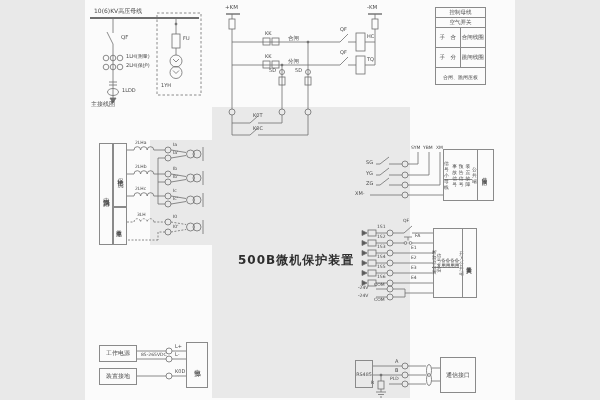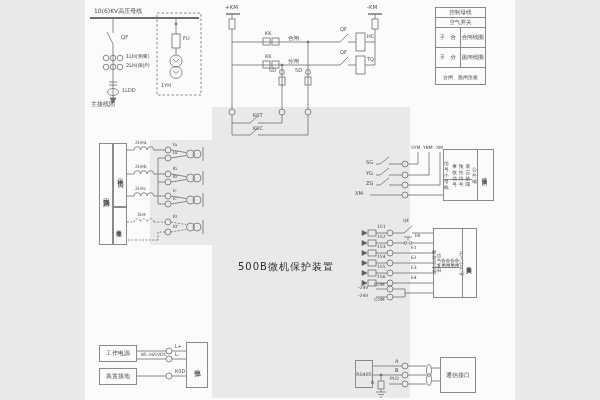--- a/index.html
+++ b/index.html
@@ -10,21 +10,21 @@
   svg.wires{position:absolute;left:0;top:0;pointer-events:none;}
   .lb{position:absolute;font-size:6px;line-height:1;color:#4a4a4a;white-space:nowrap;}
   .s55{font-size:5.5px;} .s5{font-size:5px;} .s45{font-size:4.5px;}
   .bx{position:absolute;border:0.8px solid #8a8a8a;box-sizing:border-box;display:flex;align-items:center;justify-content:center;color:#4a4a4a;}
   .vtext{writing-mode:vertical-rl;text-orientation:upright;letter-spacing:1px;}
   .tbl{position:absolute;border:0.8px solid #8a8a8a;box-sizing:border-box;color:#4a4a4a;}
   .rw{box-sizing:border-box;border-bottom:0.8px solid #8a8a8a;display:flex;align-items:center;justify-content:center;}
   .rw:last-child{border-bottom:none;}
   .split{display:flex;}
   .split>div{box-sizing:border-box;display:flex;align-items:center;justify-content:center;}
-  #title{position:absolute;left:238px;top:260px;font-size:10px;font-weight:400;letter-spacing:1px;color:#2e2e2e;}
+  #title{position:absolute;left:238px;top:252px;font-size:12px;font-weight:700;letter-spacing:1px;color:#2e2e2e;}
 </style>
 </head>
 <body>
 
 <div id="page">
   <div id="canvas"></div>
   <div class="grayblk" style="left:212px;top:107px;width:198px;height:291px;"></div>
   <div class="grayblk" style="left:150px;top:140px;width:62px;height:105px;"></div>
 
   <svg class="wires" width="600" height="400" viewBox="0 0 600 400">

